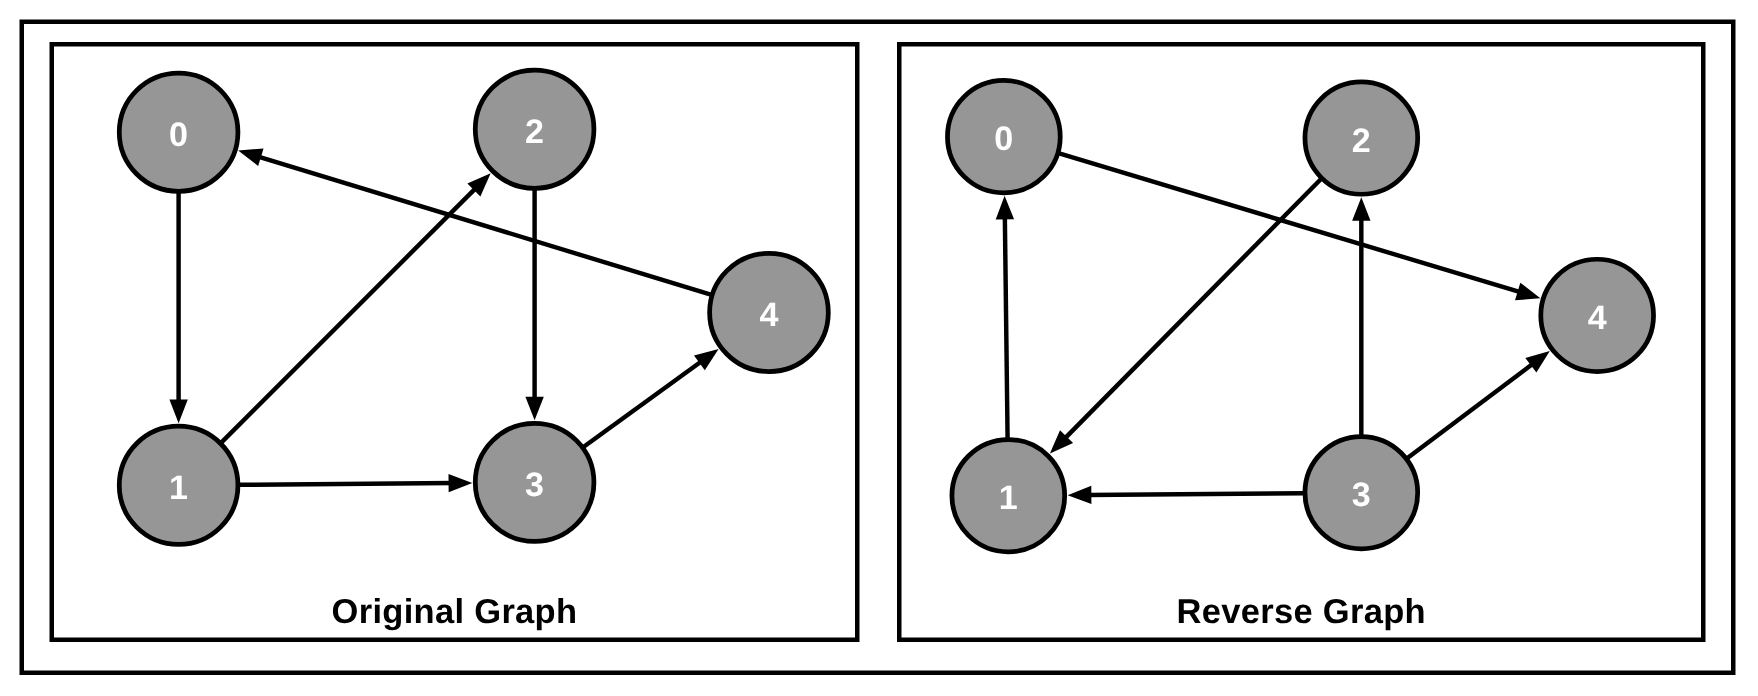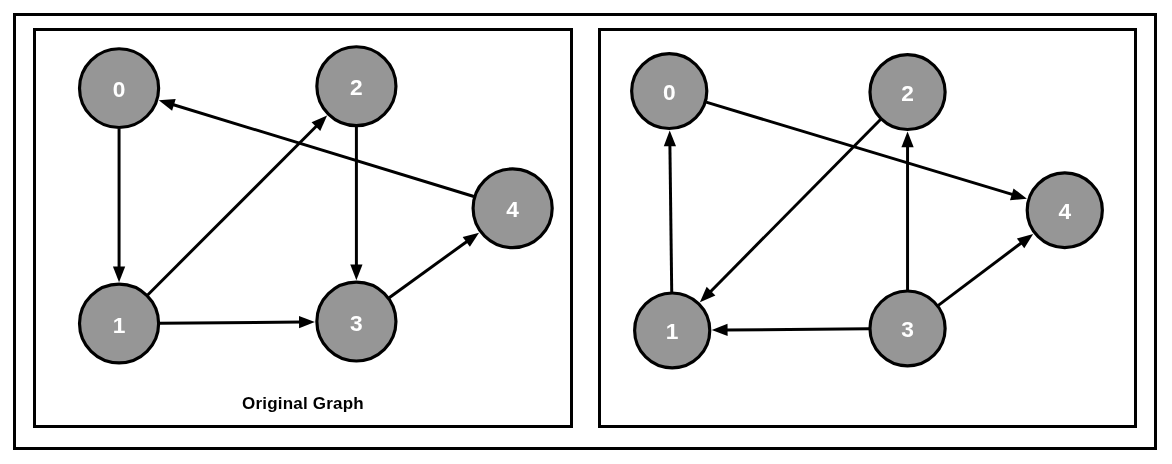--- a/index.html
+++ b/index.html
@@ -65,21 +65,21 @@
   .edge-line {
     stroke: #000000;
     stroke-width: 3;
     fill: none;
   }
   .panel-caption {
     position: absolute;
     width: 100%;
     text-align: center;
     font-family: "Liberation Sans", sans-serif;
-    font-size: 17px;
+    font-size: 23px;
     font-weight: bold;
     color: #000000;
     letter-spacing: 0.2px;
   }
   #caption-original { top: 363px; }
   #caption-reverse { top: 363px; }
 </style>
 </head>
 <body>
 
@@ -181,15 +181,16 @@
         </g>
         <g class="graph-node">
           <circle cx="310" cy="302" r="38" fill="#969696" stroke="#000000" stroke-width="3.2"></circle>
           <text x="310" y="303" fill="#ffffff">3</text>
         </g>
         <g class="graph-node">
           <circle cx="469" cy="182" r="38" fill="#969696" stroke="#000000" stroke-width="3.2"></circle>
           <text x="469" y="183" fill="#ffffff">4</text>
         </g>
       </svg>
+    <div class="panel-caption" id="caption-reverse">Reverse Graph</div>
   </div>
 
 </div>
 
 </body></html>

